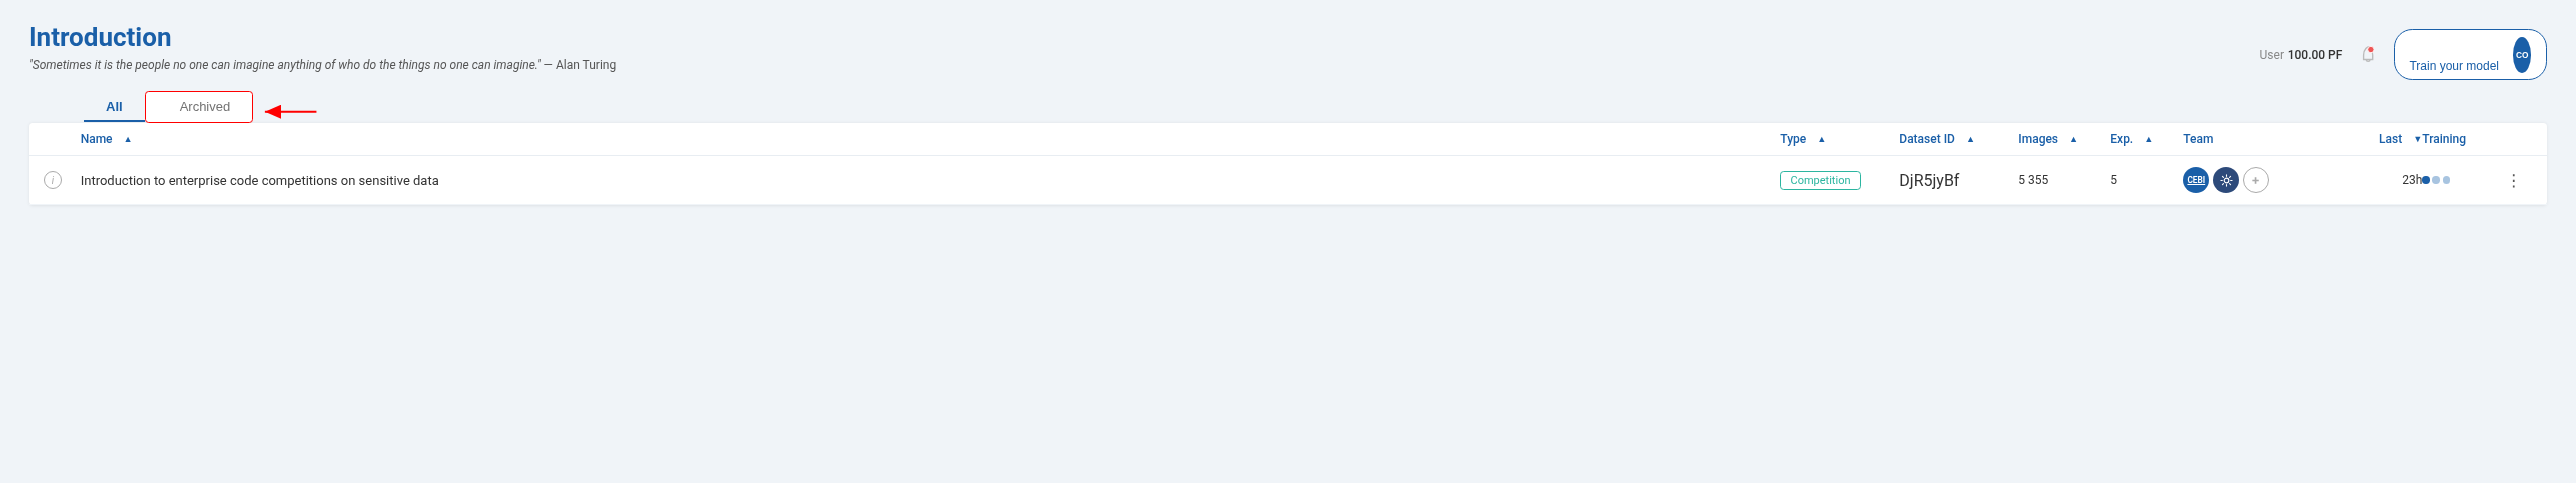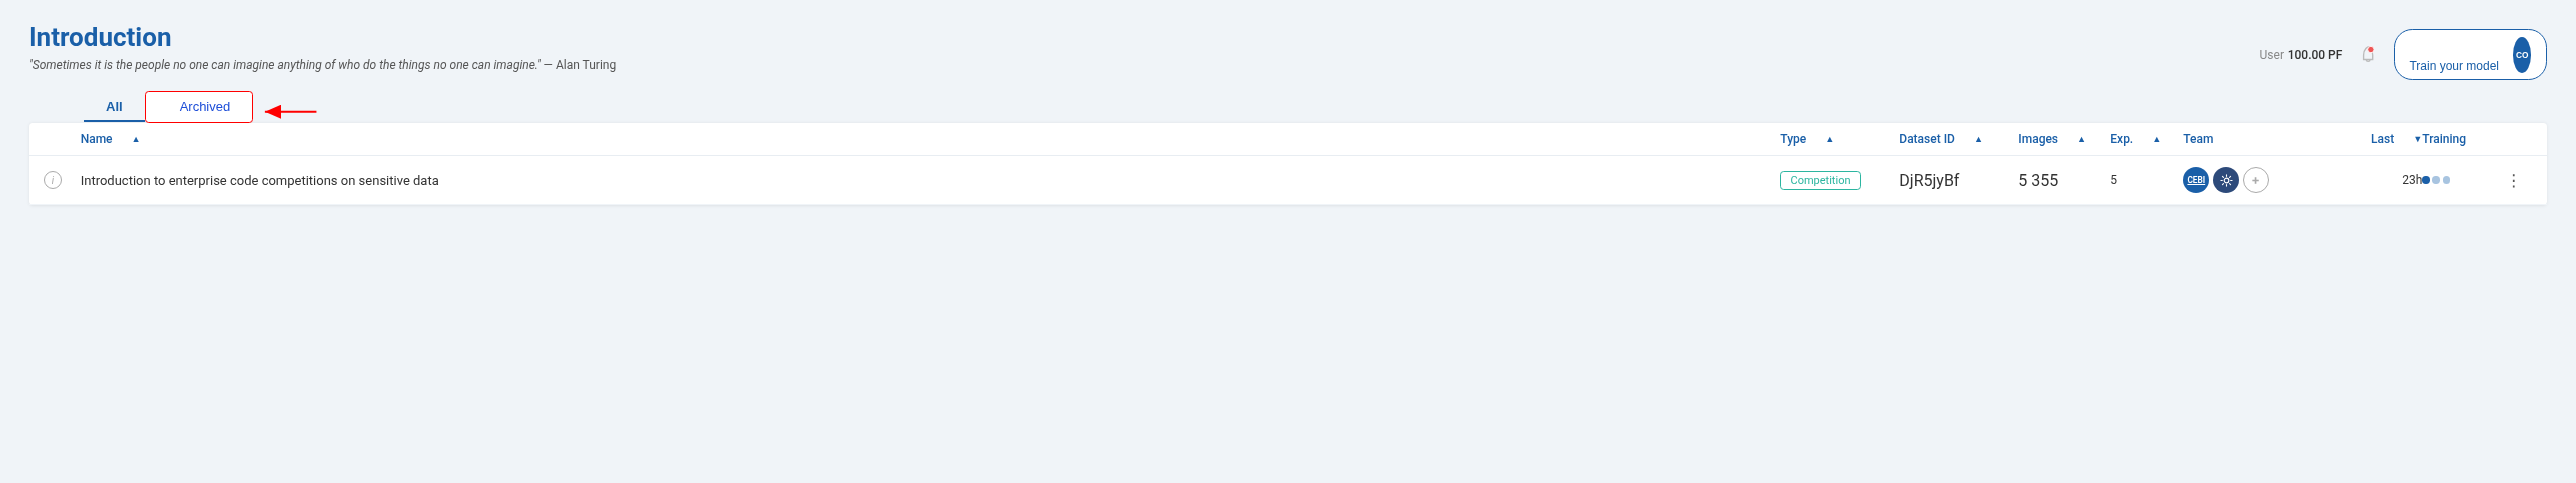--- a/index.html
+++ b/index.html
@@ -112,21 +112,21 @@
       content: '';
       position: absolute;
       bottom: 0;
       left: 0;
       right: 0;
       height: 1.8px;
       background: #1a5fa8;
     }
     .tab-archived {
       border: 1.8px solid red;
-      color: #1d4ed8;
+      color: #737373;
       background: white;
       border-radius: 3.7px;
       padding-left: 34px;
     }
     .red-arrow {
       position: absolute;
       left: 165px;
       top: 7.3px;
       display: flex;
       align-items: center;
@@ -147,21 +147,21 @@
       align-items: center;
       padding: 9.2px 14.7px;
       border-bottom: 0.9px solid #e8edf2;
     }
     .col-header {
       font-size: 12px;
       color: #1a5fa8;
       font-weight: 500;
       display: flex;
       align-items: center;
-      gap: 19px;
+      gap: 11px;
     }
     .col-header.right { justify-content: flex-end; }
     .sort-arrow {
       font-size: 9.2px;
       color: #1a5fa8;
     }
     .table-row {
       display: grid;
       grid-template-columns: 37px 1fr 119px 119px 92px 73px 147px 92px 73px 37px;
       align-items: center;
@@ -190,21 +190,21 @@
       border-radius: 3.7px;
       padding: 1.8px 9.2px;
       font-size: 11px;
       display: inline-block;
     }
     .dataset-id {
       font-size: 16px;
       color: #333;
     }
     .images-count {
-      font-size: 16px;
+      font-size: 12px;
       color: #333;
     }
     .exp-count {
       font-size: 12px;
       color: #333;
     }
     .team-col {
       display: flex;
       align-items: center;
       gap: 3.7px;

